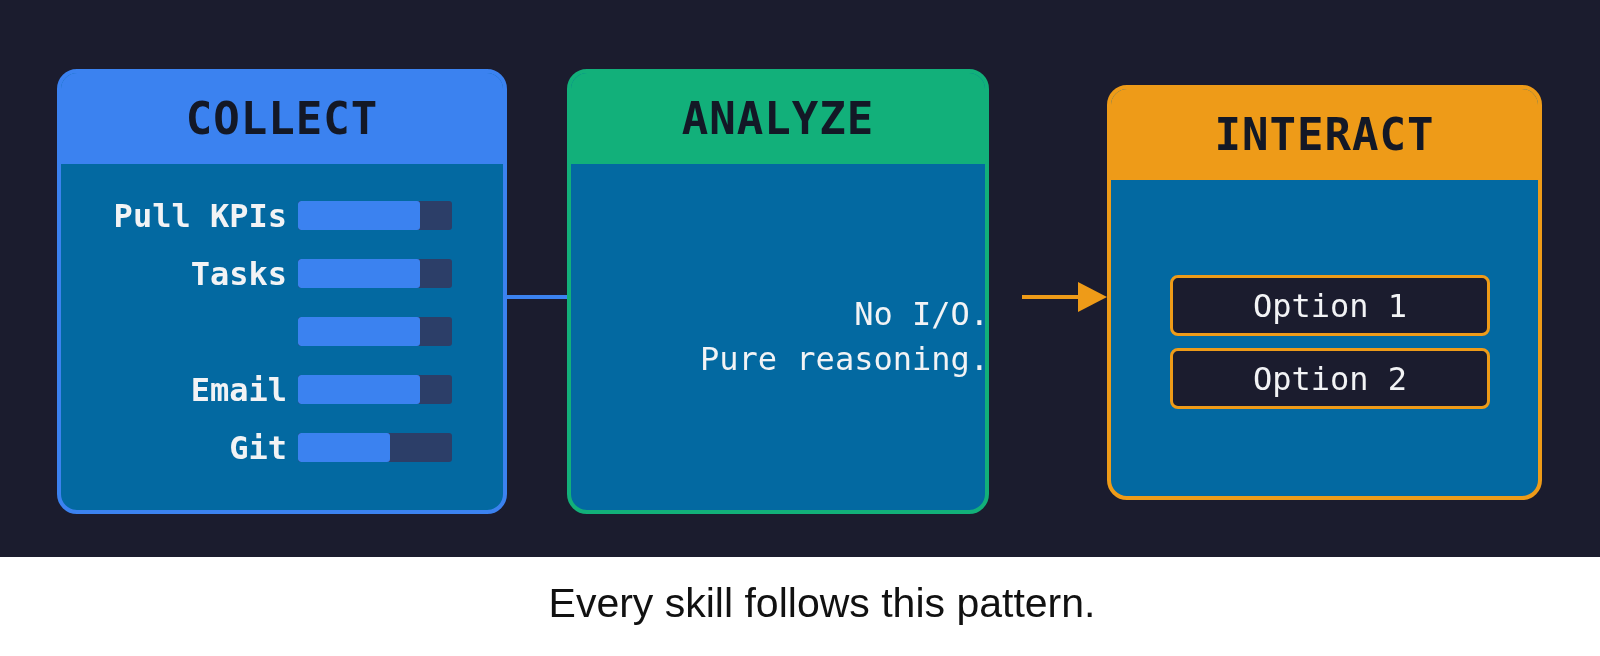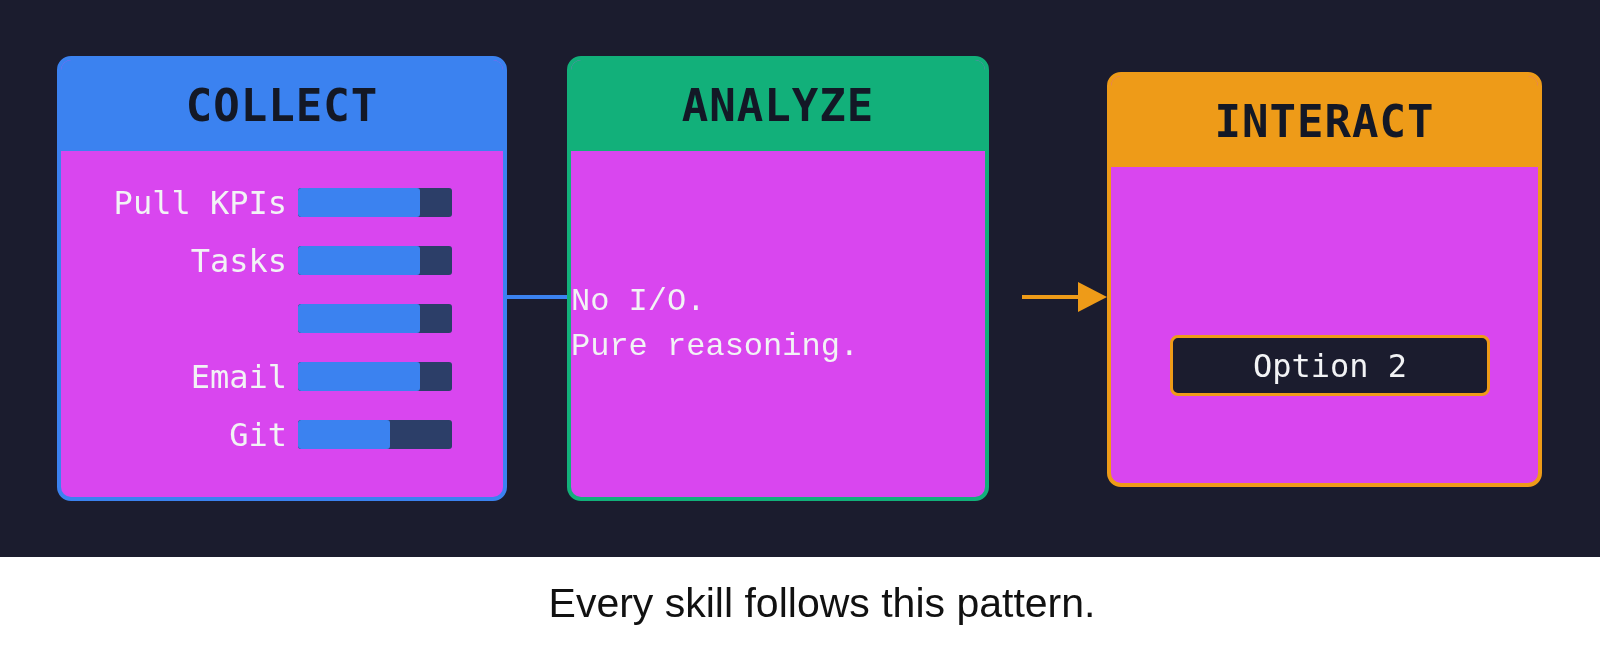--- a/index.html
+++ b/index.html
@@ -2,53 +2,53 @@
 <html><head>
 <meta charset="utf-8">
 <style>
   * { box-sizing: border-box; margin: 0; padding: 0; }
   html, body { width: 1600px; height: 656px; background: #ffffff; overflow: hidden; }
   .stage {
     position: absolute; left: 0; top: 0; width: 1600px; height: 557px;
     background: #1b1c2e;
   }
   .box {
-    position: absolute; border: 4px solid; border-radius: 14px;
-    background: #d946ef; overflow: hidden;
+    position: absolute; border: 4px solid; border-radius: 20px;
+    background: #0369a1; overflow: hidden; margin-top: 13px;
   }
   .box-header {
     height: 91px; display: flex; align-items: center; justify-content: center;
     font-family: "DejaVu Sans Mono", "Liberation Mono", monospace;
     font-weight: bold; font-size: 44px; color: #131826; letter-spacing: 1px;
   }
   .collect { left: 57px; top: 56px; width: 450px; height: 445px; border-color: #3b82f0; }
   .collect .box-header { background: #3b82f0; }
   .analyze { left: 567px; top: 56px; width: 422px; height: 445px; border-color: #12b07a; }
   .analyze .box-header { background: #12b07a; }
   .interact { left: 1107px; top: 72px; width: 435px; height: 415px; border-color: #ee9b18; }
   .interact .box-header { background: #ee9b18; }
 
   .mono { font-family: "DejaVu Sans Mono", "Liberation Mono", monospace; color: #f2f3f5; }
 
   .kpi-list { position: absolute; left: 0; top: 128px; width: 442px; }
-  .kpi-row { position: absolute; left: 0; width: 442px; height: 30px; }
+  .kpi-row { position: absolute; left: 0; width: 442px; height: 30px; font-weight: bold; }
   .kpi-label {
     position: absolute; right: 216px; top: -4px; font-size: 32px; line-height: 38px;
     white-space: nowrap; text-align: right;
   }
   .kpi-bar {
     position: absolute; left: 237px; top: 0; width: 154px; height: 29px;
     background: #2c3e68; border-radius: 3px; overflow: hidden;
   }
   .kpi-fill { height: 100%; background: #3b82f0; border-radius: 3px; }
 
   .analyze-text {
     position: absolute; left: 0; top: 91px; width: 418px; height: 346px;
-    display: flex; flex-direction: column; align-items: flex-start; justify-content: center;
-    font-size: 32px; line-height: 45px; text-align: center; font-family: Liberation Mono, monospace;
+    display: flex; flex-direction: column; align-items: flex-end; justify-content: center;
+    font-size: 32px; line-height: 45px; text-align: center;
   }
 
   .interact-title {
     position: absolute; left: 0; top: 124px; width: 427px; text-align: center;
     font-size: 32px; line-height: 40px;
   }
   .option {
     position: absolute; left: 59px; width: 320px; height: 61px;
     border: 3px solid #ee9b18; border-radius: 8px; background: #1b1c2e;
     display: flex; align-items: center; justify-content: center;
@@ -115,17 +115,18 @@
     </div>
   </div>
 
   <svg class="arrow" style="left:1022px; top:280px" width="86" height="34">
     <line x1="0" y1="17" x2="58" y2="17" stroke="#ee9b18" stroke-width="4"></line>
     <polygon points="56,2 85,17 56,32" fill="#ee9b18"></polygon>
   </svg>
 
   <div class="box interact">
     <div class="box-header">INTERACT</div>
+    <div class="option mono" style="top:186px">Option 1</div>
     <div class="option mono" style="top:259px">Option 2</div>
   </div>
 </div>
 
 <div class="caption">Every skill follows this pattern.</div>
 
 </body></html>

